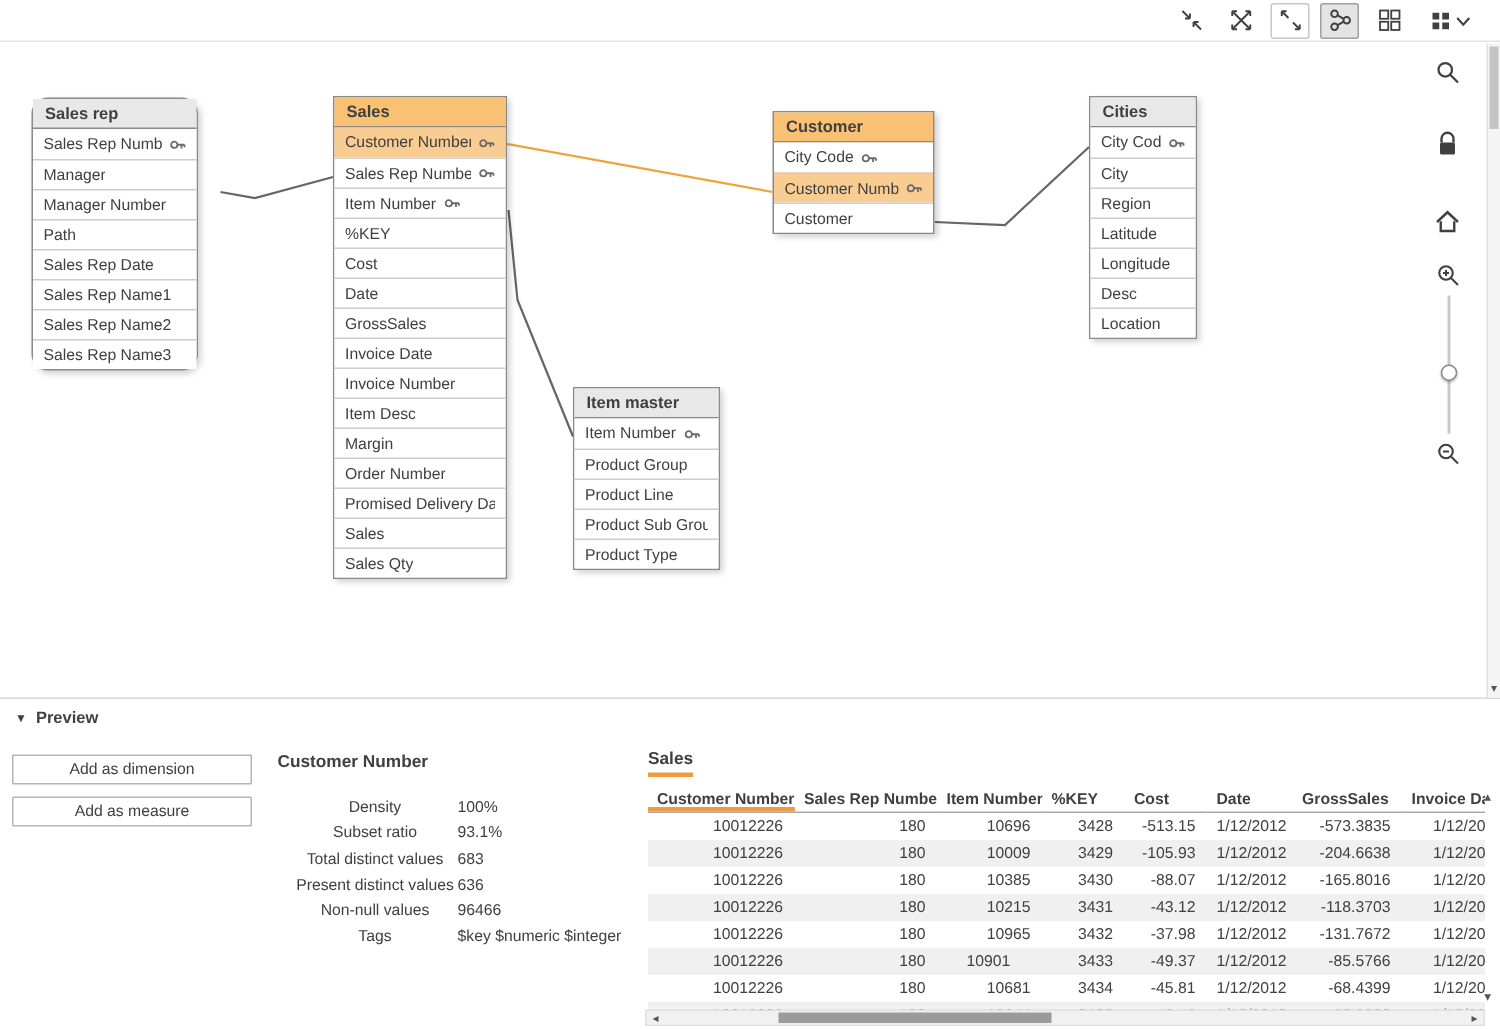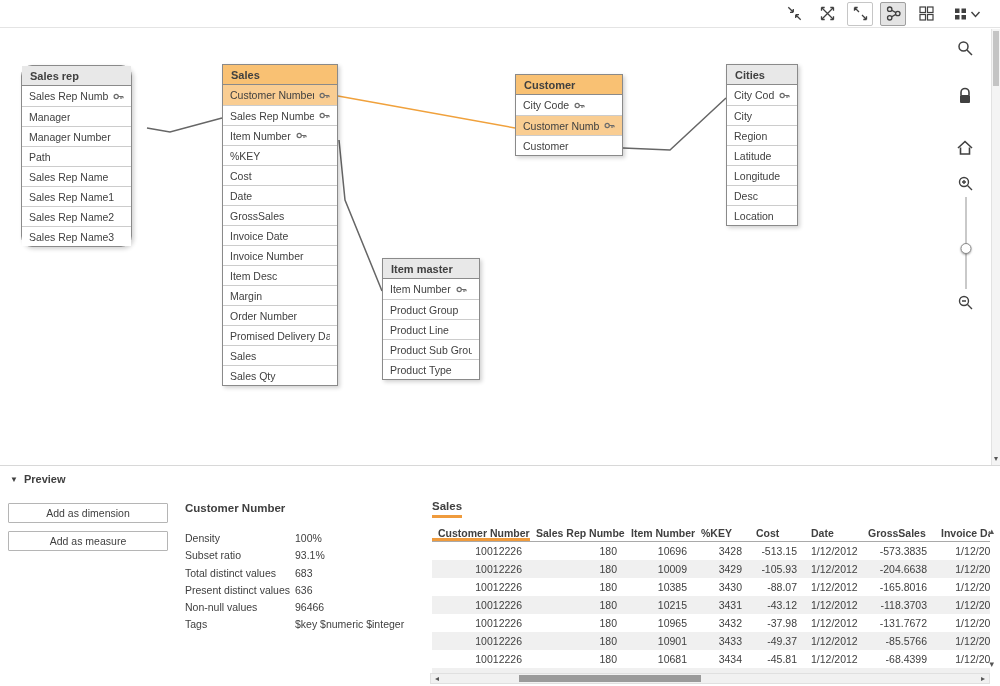--- a/index.html
+++ b/index.html
@@ -45,21 +45,21 @@
   .vs-thumb{position:absolute;top:2px;left:1px;width:6px;height:55px;background:#c4c4c4;}
   .vs-down{position:absolute;bottom:1px;left:0;width:100%;text-align:center;font-size:8px;color:#555;line-height:10px;cursor:pointer;}
 
   
   .preview{position:absolute;top:465px;left:0;width:1000px;height:221px;background:#fff;border-top:1px solid #d8d8d8;}
   .pv-header{height:26px;line-height:26px;padding-left:10px;font-weight:bold;font-size:11px;cursor:pointer;}
   .pv-header .tri{font-size:8px;margin-right:6px;vertical-align:1px;}
   .pv-btn{position:absolute;left:8px;width:160px;height:20px;line-height:18px;text-align:center;
     border:1px solid #b5b5b5;background:#fff;font-size:10.5px;border-radius:1px;}
   .pv-field-title{position:absolute;left:185px;top:36px;font-weight:bold;font-size:11.5px;}
-  #field-props{position:absolute;left:185px;top:64px;width:245px;}
+  #field-props{position:absolute;left:195px;top:64px;width:245px;text-align:center;}
   .prop-row{display:flex;height:17.3px;line-height:17.3px;font-size:10.5px;}
   .prop-label{width:110px;flex:none;}
   .pv-tab{position:absolute;left:432px;top:34px;font-weight:bold;font-size:11.5px;
     padding-bottom:3px;border-bottom:3px solid #ef9b3d;cursor:pointer;}
   .pv-grid{position:absolute;left:432px;top:58px;width:558px;height:150px;overflow:hidden;}
   .pv-row{display:flex;}
   .pv-row.alt{background:#f0f0f0;}
   .pv-cell{flex:none;height:18px;line-height:18px;padding:0 8px 0 6px;font-size:10.5px;
     white-space:nowrap;overflow:hidden;}
   .pv-head .pv-cell{font-weight:bold;border-bottom:1px solid #a9a9a9;}
@@ -143,21 +143,21 @@
         <div class="dm-field">
           <span class="dm-label">Manager</span>
         </div>
         <div class="dm-field">
           <span class="dm-label">Manager Number</span>
         </div>
         <div class="dm-field">
           <span class="dm-label">Path</span>
         </div>
         <div class="dm-field">
-          <span class="dm-label">Sales Rep Name</span>
+          <span class="dm-label">Sales Rep Date</span>
         </div>
         <div class="dm-field">
           <span class="dm-label">Sales Rep Name1</span>
         </div>
         <div class="dm-field">
           <span class="dm-label">Sales Rep Name2</span>
         </div>
         <div class="dm-field">
           <span class="dm-label">Sales Rep Name3</span>
         </div>
@@ -431,21 +431,21 @@
         <div class="pv-cell num" style="width: 70px;">10965</div>
         <div class="pv-cell num" style="width: 55px;">3432</div>
         <div class="pv-cell num" style="width: 55px;">-37.98</div>
         <div class="pv-cell num" style="width: 57px;">1/12/2012</div>
         <div class="pv-cell num" style="width: 73px;">-131.7672</div>
         <div class="pv-cell num" style="width: 75px;">1/12/2012</div>
       </div>
       <div class="pv-row alt">
         <div class="pv-cell num" style="width: 98px;">10012226</div>
         <div class="pv-cell num" style="width: 95px;">180</div>
-        <div class="pv-cell num" style="width: 70px;">10901</div>
+        <div class="pv-cell num" style="width: 70px; text-align: center;">10901</div>
         <div class="pv-cell num" style="width: 55px;">3433</div>
         <div class="pv-cell num" style="width: 55px;">-49.37</div>
         <div class="pv-cell num" style="width: 57px;">1/12/2012</div>
         <div class="pv-cell num" style="width: 73px;">-85.5766</div>
         <div class="pv-cell num" style="width: 75px;">1/12/2012</div>
       </div>
       <div class="pv-row">
         <div class="pv-cell num" style="width: 98px;">10012226</div>
         <div class="pv-cell num" style="width: 95px;">180</div>
         <div class="pv-cell num" style="width: 70px;">10681</div>

